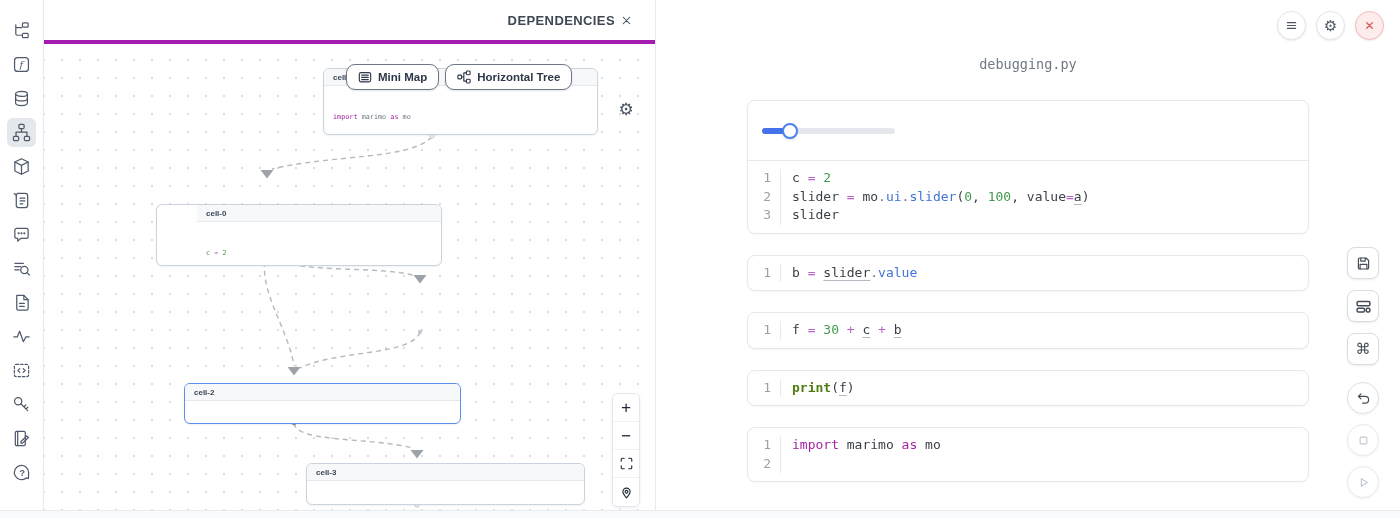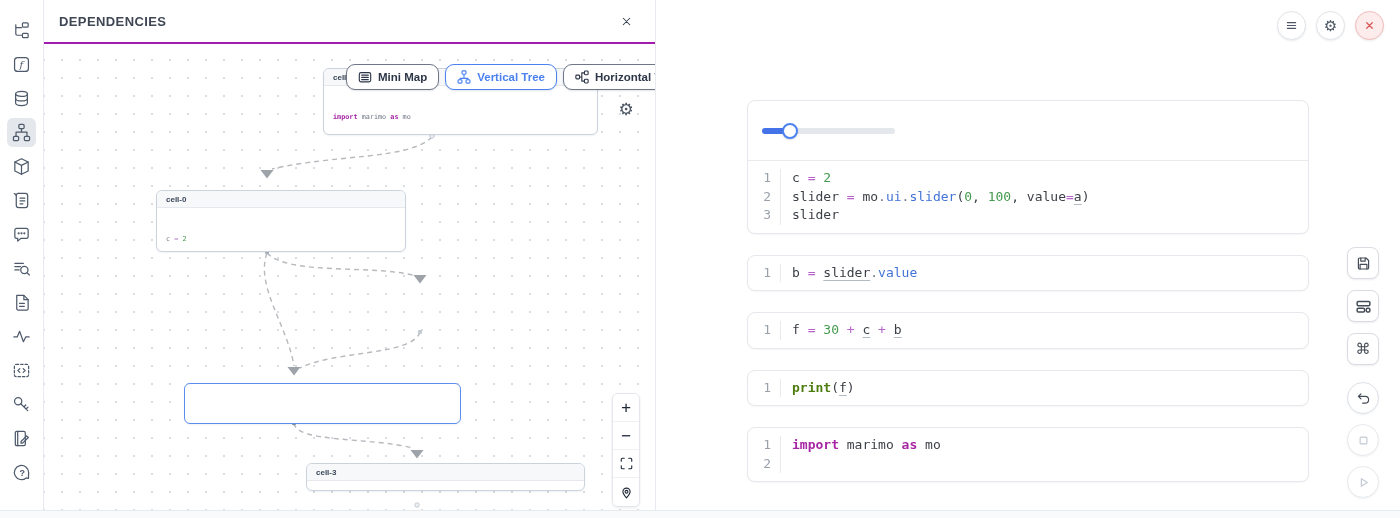--- a/index.html
+++ b/index.html
@@ -12,22 +12,22 @@
              align-items:center; padding-top:16px; gap:5px; background:#fff; flex:none; }
   .sbtn { width:29px; height:29px; border:none; background:transparent; border-radius:6px;
           display:flex; align-items:center; justify-content:center; cursor:pointer; }
   .sbtn.active { background:#e4e7eb; }
   .sico { width:19px; height:19px; fill:none; stroke:#4e5a6b; stroke-width:1.3;
           stroke-linecap:round; stroke-linejoin:round; }
   .sico text { stroke:none; fill:#4e5a6b; }
 
   
   .dep-panel { width:612px; flex:none; border-right:1px solid #e7eaee; display:flex; flex-direction:column; }
-  .dep-header { height:44px; flex:none; display:flex; align-items:center; justify-content:space-between;
-                padding:0 18px 0 15px; border-bottom:2px solid #a21caf; }
+  .dep-header { height:44px; flex:none; display:flex; align-items:center; justify-content:flex-end;
+                padding:0 18px 0 15px; border-bottom:4px solid #a21caf; }
   .dep-title { font-size:13px; font-weight:700; letter-spacing:.4px; color:#3f4754; }
   .xbtn { width:22px; height:22px; border:none; background:transparent; cursor:pointer;
           display:flex; align-items:center; justify-content:center; }
   .canvas { position:relative; flex:1; overflow:hidden; background:#fff;
             background-image:radial-gradient(circle,#d9dce1 1.2px, transparent 1.3px);
             background-size:18px 18px; background-position:9px 7px; }
   .edges { position:absolute; inset:0; }
 
   .gnode { position:absolute; background:#fff; border:1px solid #cbd3dd; border-radius:6px;
            box-shadow:0 1px 2px rgba(20,30,50,.06); overflow:hidden;margin-left:28px; }
@@ -79,21 +79,21 @@
                box-shadow:0 1px 2px rgba(20,30,50,.04); overflow:hidden; }
   .code-area { padding:8px 0; }
   .line { display:flex; font-family:"DejaVu Sans Mono", monospace; font-size:13px; line-height:18.5px; }
   .ln { width:33px; flex:none; text-align:right; padding-right:9px; color:#9aa1ab;
         border-right:1px solid #e8eaed; }
   .code { padding-left:11px; white-space:pre; }
 
   .tk-v { color:#3b3f46; }
   .tk-o { color:#b763c9; }
   .tk-n { color:#449a4e; }
-  .tk-k { color:#a626a4; font-weight:700; }
+  .tk-k { color:#a626a4; font-weight:400; }
   .tk-f { color:#4d7c0f; font-weight:600; }
   .tk-p { color:#4273d6; }
   .tk-d { color:#6f7680; }
   .tk-u { color:#3b3f46; text-decoration:underline; text-decoration-color:#b4bac4; text-underline-offset:2.5px; }
   .gnode .tk-o { color:#b07ac2; } .gnode .tk-n { color:#449a4e; }
 
   .slider-area { height:60px; display:flex; align-items:center; padding-left:14px;
                  border-bottom:1px solid #e8eaed; }
   .slider { position:relative; width:133px; height:16px; cursor:pointer; }
   .slider-track { position:absolute; top:5px; left:0; right:0; height:6px; background:#e4e7ec; border-radius:3px; }
@@ -256,61 +256,53 @@
 
       <div class="gnode" style="left:251px; top:24px; width:275px; height:67px;">
         <div class="gnode-header">cell-4</div>
         <div class="gnode-body">
           <div><span class="tk-k">import</span><span class="tk-v"> marimo </span><span class="tk-k">as</span><span class="tk-v"> mo</span></div>
           
           
         </div>
       </div>
 
-      <div class="gnode" style="left:84px; top:146px; width:250px; height:62px;">
+      <div class="gnode" style="left:84px; top:160px; width:286px; height:62px;padding-left:40px;">
         <div class="gnode-header">cell-0</div>
         <div class="gnode-body">
           <div><span class="tk-v">c </span><span class="tk-o">=</span><span class="tk-v"> </span><span class="tk-n">2</span></div>
           
           
         </div>
       </div>
 
 
       <div class="gnode selected" style="left:112px; top:339px; width:277px; height:41px;">
+        <div class="gnode-header">cell-2</div>
         <div class="gnode-body">
           
         </div>
       </div>
 
-      <div class="gnode" style="left:234px; top:419px; width:279px; height:28px;">
+      <div class="gnode" style="left:234px; top:419px; width:279px; height:42px;">
         <div class="gnode-header">cell-3</div>
         <div class="gnode-body">
           
         </div>
       </div>
 
       <div class="graph-toolbar">
         <button class="gt-btn">
           <svg viewBox="0 0 16 16">
               <rect x="1.5" y="3" width="13" height="10.5" rx="2"></rect>
               <rect class="bar" x="3.6" y="5.2" width="8.8" height="1.5" rx="0.6"></rect>
               <rect class="bar" x="3.6" y="7.7" width="8.8" height="1.5" rx="0.6"></rect>
               <rect class="bar" x="3.6" y="10.2" width="8.8" height="1.5" rx="0.6"></rect>
             </svg>
           <span>Mini Map</span>
-        </button>
-        <button class="gt-btn active">
-          <svg viewBox="0 0 16 16">
-              <rect x="5.75" y="1" width="4.5" height="3.8" rx="1"></rect>
-              <rect x="1.2" y="11.2" width="4.5" height="3.8" rx="1"></rect>
-              <rect x="10.3" y="11.2" width="4.5" height="3.8" rx="1"></rect>
-              <path d="M8,4.8 V9.5 M3.45,11.2 V9.5 H12.55 V11.2"></path>
-            </svg>
-          <span>Vertical Tree</span>
         </button>
         <button class="gt-btn">
           <svg viewBox="0 0 16 16">
               <rect x="1" y="5.9" width="4.2" height="4.2" rx="1"></rect>
               <rect x="10.8" y="1.2" width="4.2" height="4.2" rx="1"></rect>
               <rect x="10.8" y="10.6" width="4.2" height="4.2" rx="1"></rect>
               <path d="M5.2,8 H7.8 M7.8,8 V3.3 h3 M7.8,8 v4.7 h3"></path>
             </svg>
           <span>Horizontal Tree</span>
         </button>
@@ -347,20 +339,21 @@
       <button class="circ">
           <span>⚙</span>
         </button>
       <button class="circ danger">
           <svg viewBox="0 0 20 20">
             <path d="M6.3,6.3 l7.4,7.4 M13.7,6.3 l-7.4,7.4"></path>
           </svg>
         </button>
     </div>
 
+    <div class="filename">debugging.py</div>
 
     <div class="cells">
 
       <div class="cell-card">
         <div class="slider-area">
           <div class="slider">
             <div class="slider-track"></div>
             <div class="slider-fill" style="width:21%"></div>
             <div class="slider-thumb" style="left:calc(21% - 8px)"></div>
           </div>

